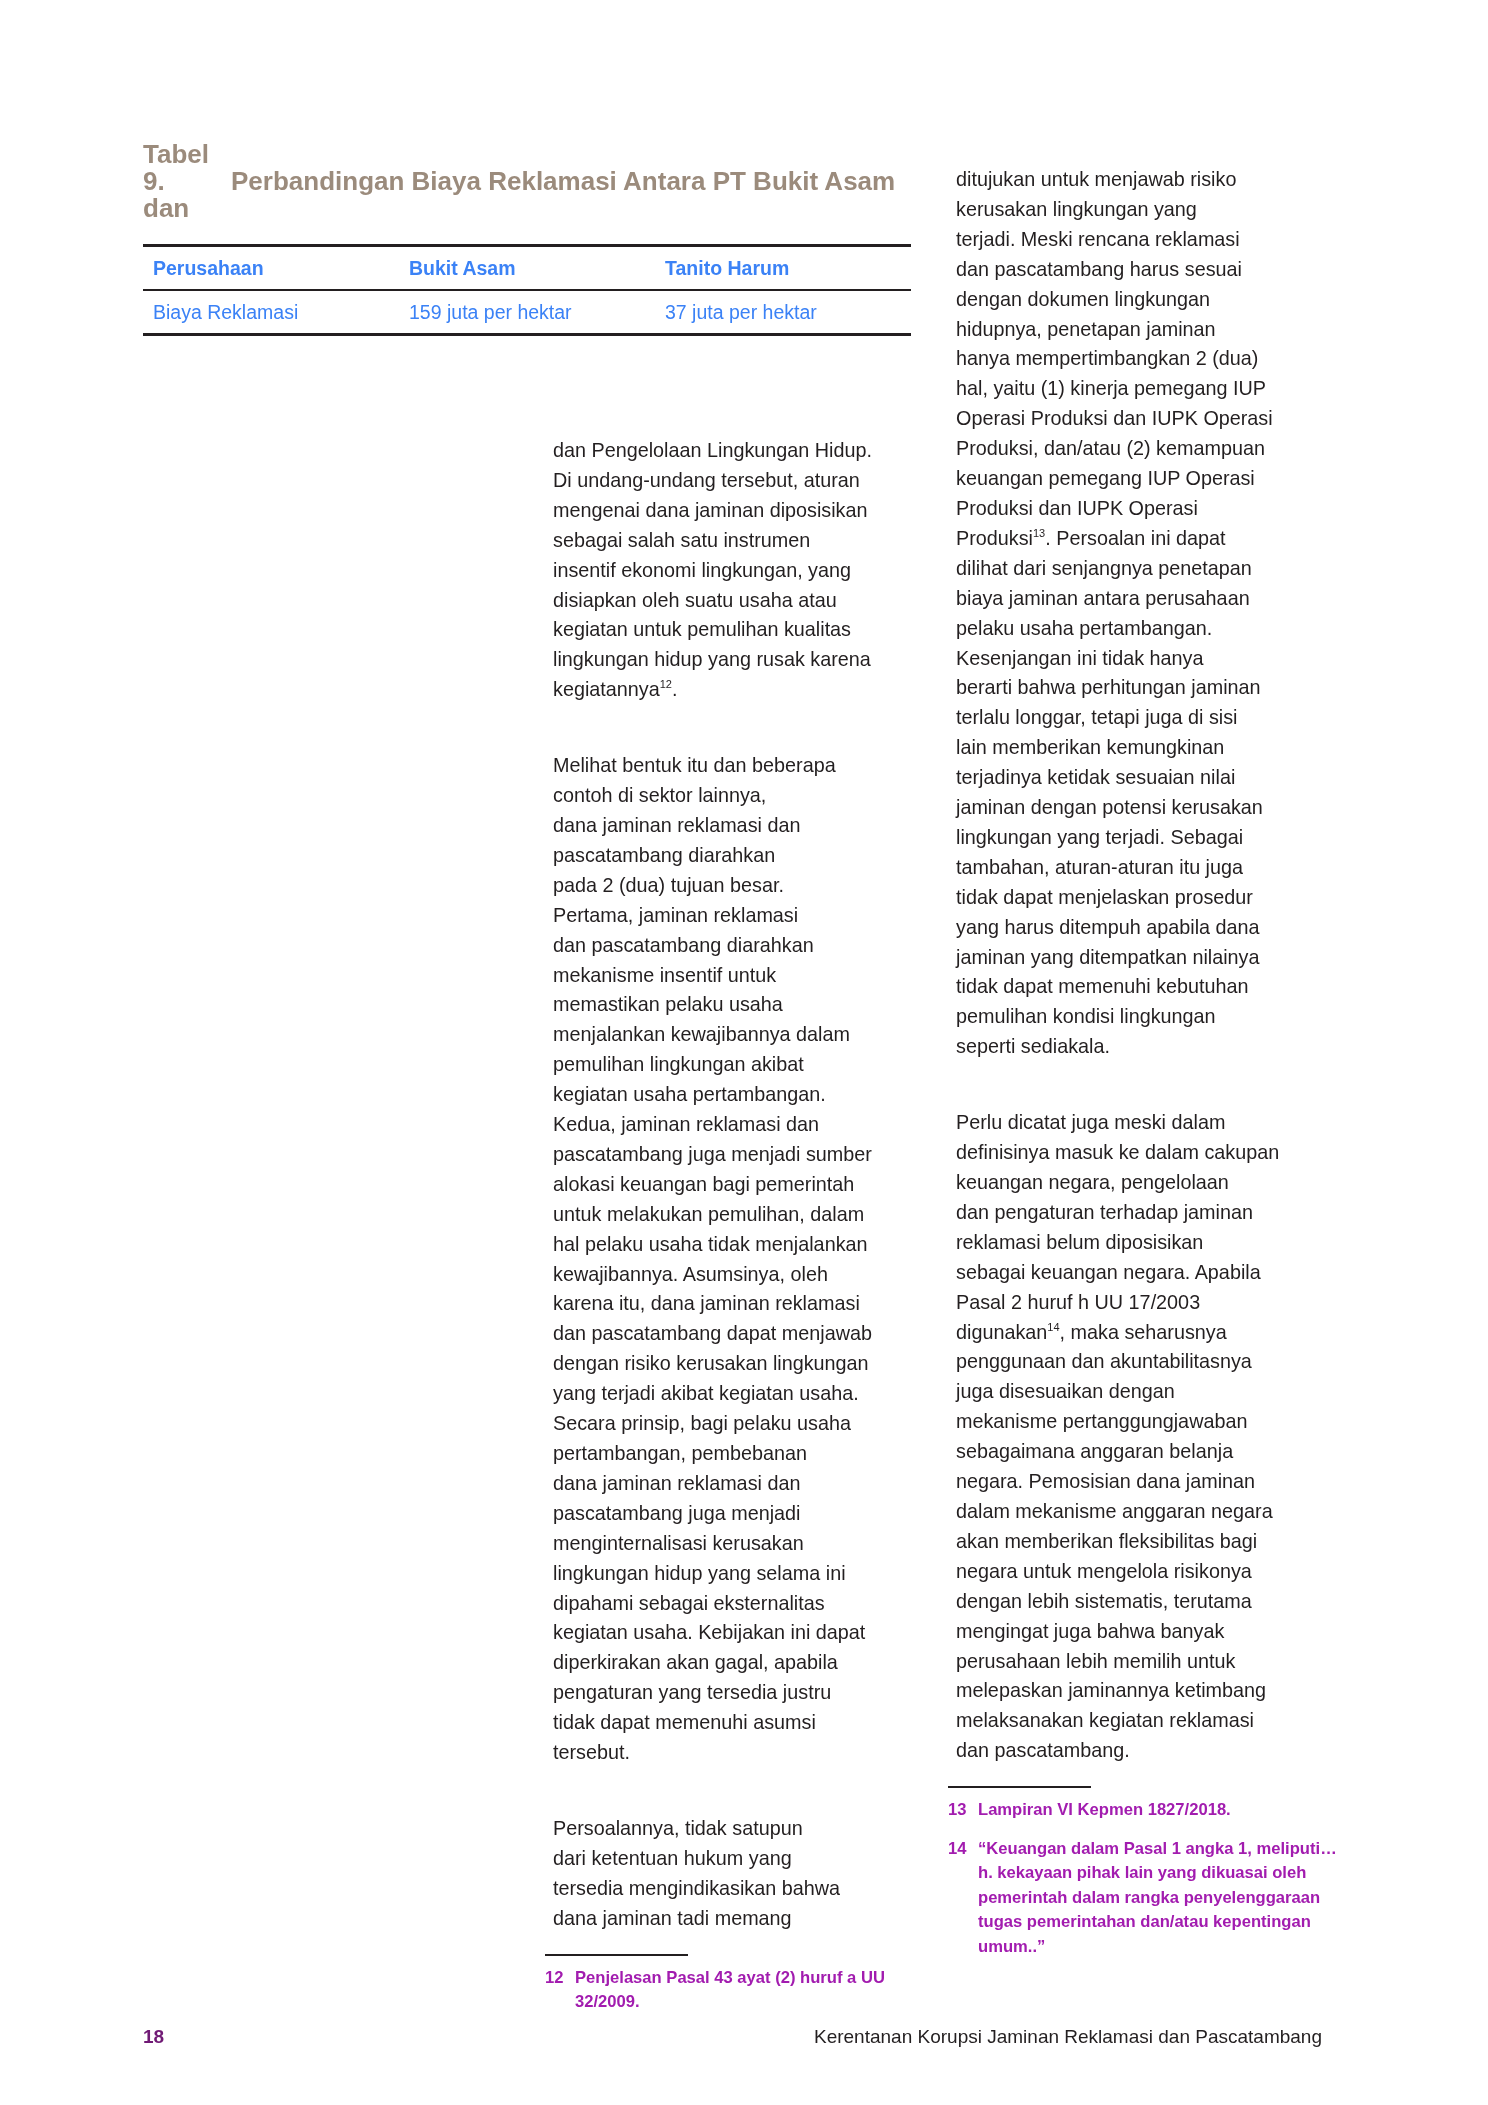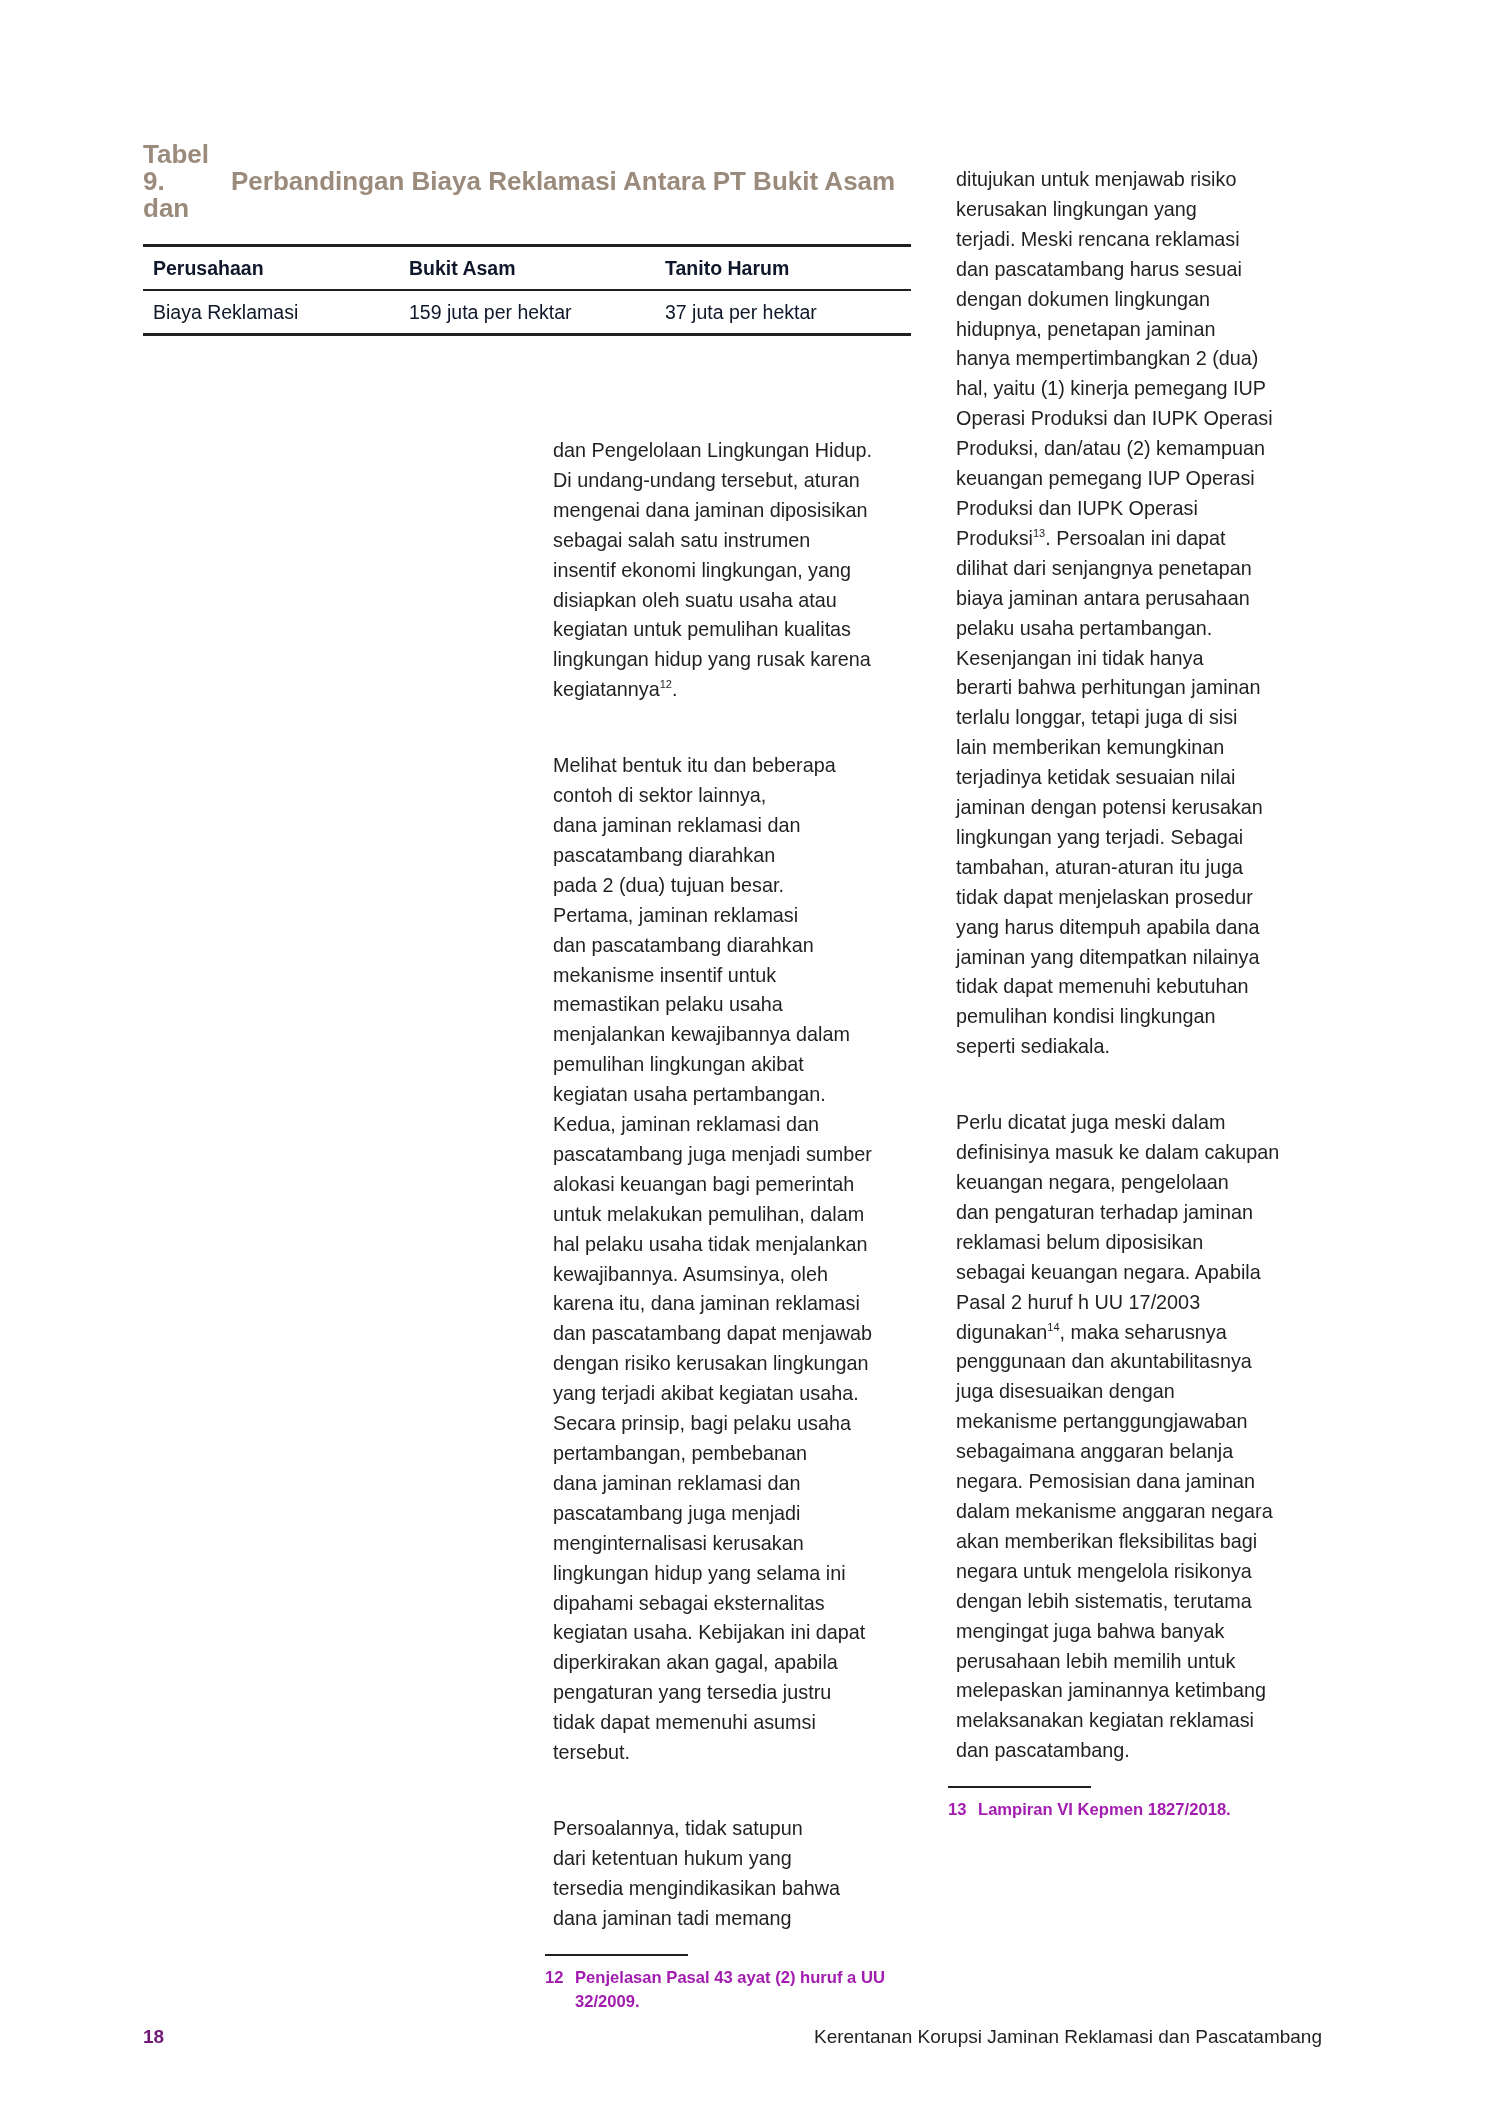--- a/index.html
+++ b/index.html
@@ -12,21 +12,21 @@
     position: absolute; left: 143px; top: 141px; width: 760px;
     font-family: "Liberation Sans", sans-serif;
     font-weight: bold; font-size: 26px; line-height: 27px;
     color: #9b8b7c;
   }
   .table-caption .cap-num { display: inline-block; width: 88px; }
   .table-caption .cap-line2 { display: block; padding-left: 87px; }
   table.cmp {
     position: absolute; left: 143px; top: 244px; width: 768px;
     border-collapse: collapse;
-    font-size: 19.5px; color: #0f172a;
+    font-size: 19.5px; color: #3b82f6;
   }
   table.cmp th, table.cmp td {
     text-align: left; padding: 0 0 0 10px; height: 42px; vertical-align: middle;
   }
   table.cmp thead tr { border-top: 3px solid #231f20; border-bottom: 2px solid #231f20; }
   table.cmp tbody tr { border-bottom: 3px solid #231f20; }
   table.cmp th { font-weight: bold; }
   table.cmp td { font-weight: normal; }
   .col1 { width: 246px; } .col2 { width: 246px; }
 
@@ -182,16 +182,17 @@
 negara untuk mengelola risikonya
 dengan lebih sistematis, terutama
 mengingat juga bahwa banyak
 perusahaan lebih memilih untuk
 melepaskan jaminannya ketimbang
 melaksanakan kegiatan reklamasi
 dan pascatambang.</span></p>
   <div class="fn-rule"></div>
   <div class="footnote"><span class="fn-num">13</span><span>Lampiran VI Kepmen 1827/2018.</span></div>
   <div class="fn-gap"></div>
+  <div class="footnote"><span class="fn-num">14</span><span>“Keuangan dalam Pasal 1 angka 1, meliputi… h. kekayaan pihak lain yang dikuasai oleh pemerintah dalam rangka penyelenggaraan tugas pemerintahan dan/atau kepentingan umum..”</span></div>
 </div>
 
 <div class="page-number">18</div>
 <div class="running-title">Kerentanan Korupsi Jaminan Reklamasi dan Pascatambang</div>
 
 </body></html>

